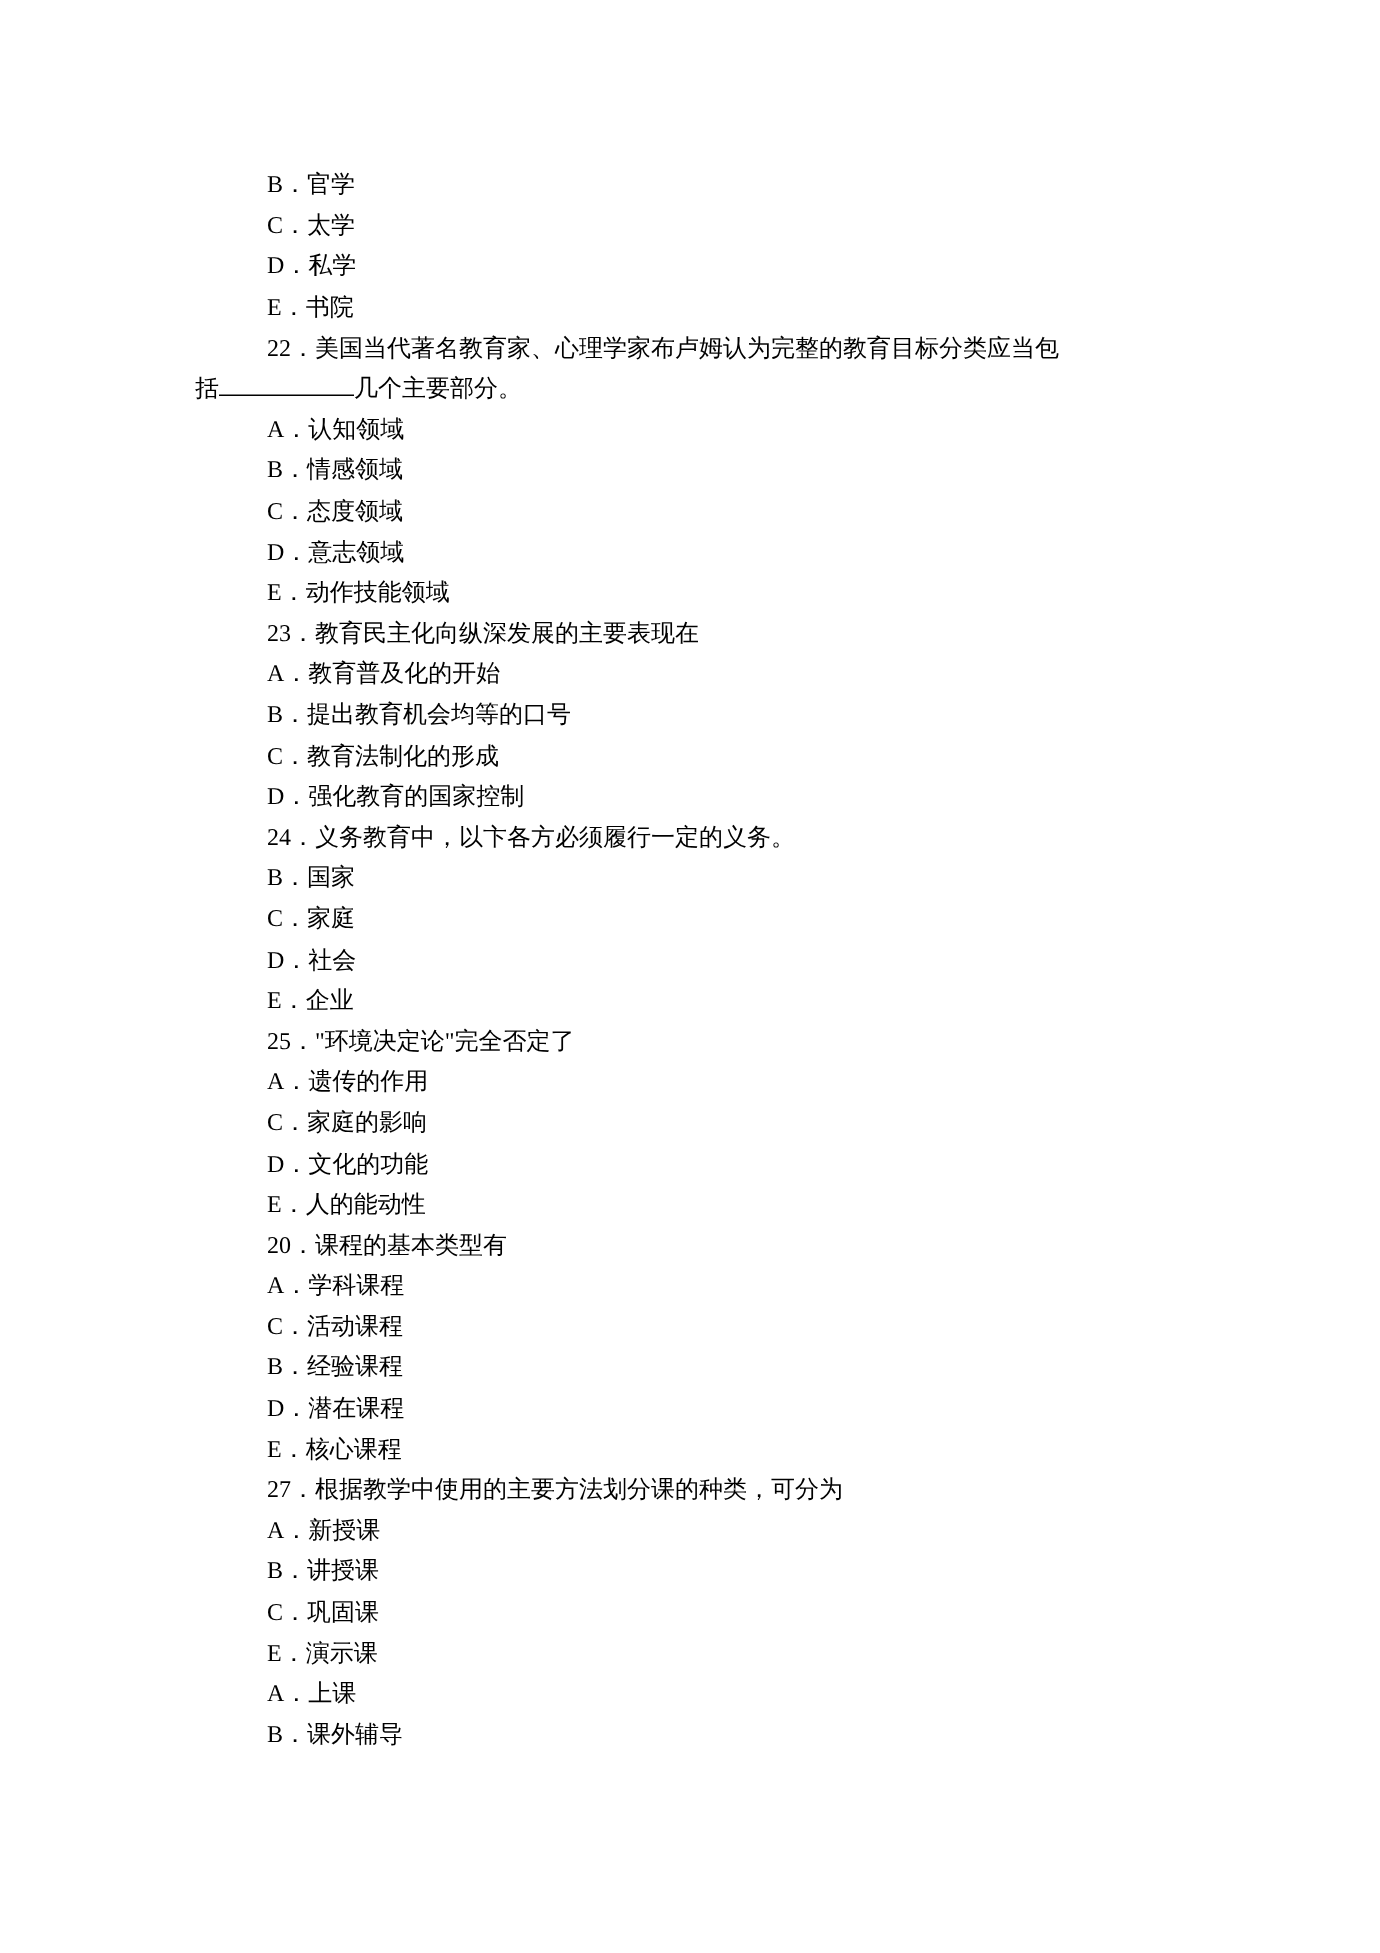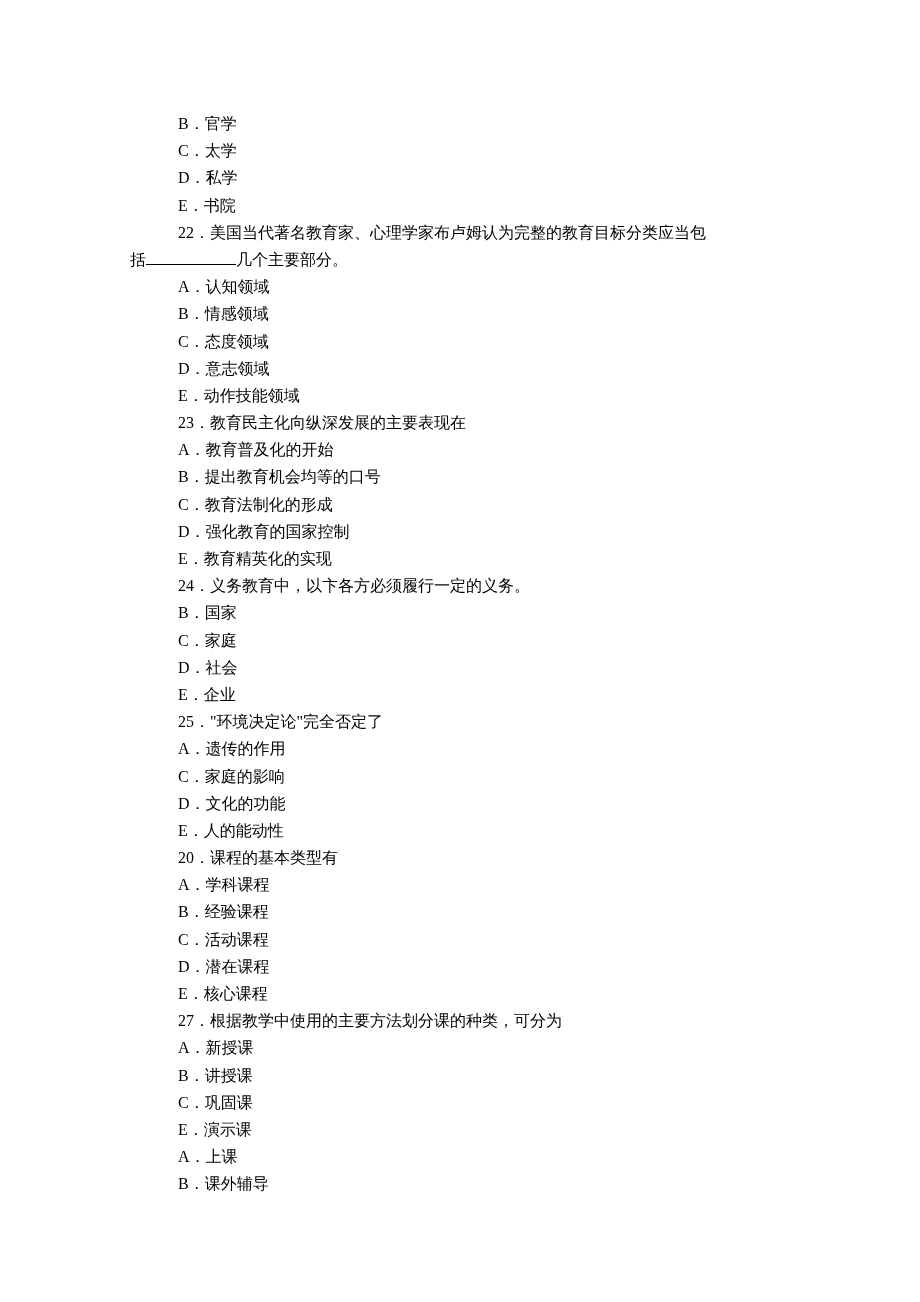--- a/index.html
+++ b/index.html
@@ -53,38 +53,37 @@
   <div class="opt">B．情感领域</div>
   <div class="opt">C．态度领域</div>
   <div class="opt">D．意志领域</div>
   <div class="opt">E．动作技能领域</div>
 
   <div class="q">23．教育民主化向纵深发展的主要表现在</div>
   <div class="opt">A．教育普及化的开始</div>
   <div class="opt">B．提出教育机会均等的口号</div>
   <div class="opt">C．教育法制化的形成</div>
   <div class="opt">D．强化教育的国家控制</div>
-  <div class="opt">E．教育精英化的实现</div>
 
   <div class="q">24．义务教育中，以卞各方必须履行一定的义务。</div>
   <div class="opt">B．国家</div>
   <div class="opt">C．家庭</div>
   <div class="opt">D．社会</div>
   <div class="opt">E．企业</div>
 
   <div class="q">25．"环境决定论"完全否定了</div>
   <div class="opt">A．遗传的作用</div>
   <div class="opt">C．家庭的影响</div>
   <div class="opt">D．文化的功能</div>
   <div class="opt">E．人的能动性</div>
 
   <div class="q">20．课程的基本类型有</div>
   <div class="opt">A．学科课程</div>
+  <div class="opt">C．活动课程</div>
   <div class="opt">B．经验课程</div>
-  <div class="opt">C．活动课程</div>
   <div class="opt">D．潜在课程</div>
   <div class="opt">E．核心课程</div>
 
   <div class="q">27．根据教学中使用的主要方法划分课的种类，可分为</div>
   <div class="opt">A．新授课</div>
   <div class="opt">B．讲授课</div>
   <div class="opt">C．巩固课</div>
   <div class="opt">E．演示课</div>
 
   <div class="opt">A．上课</div>

